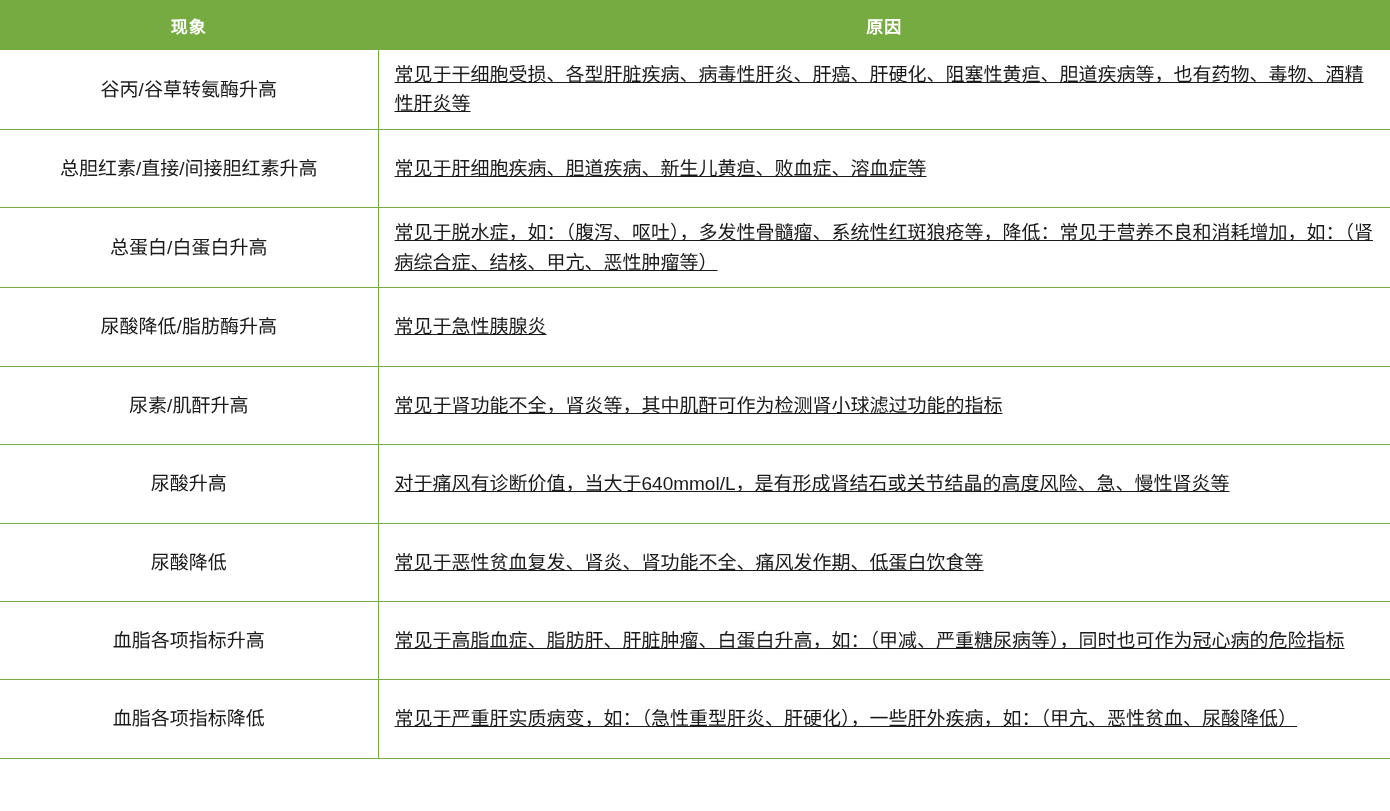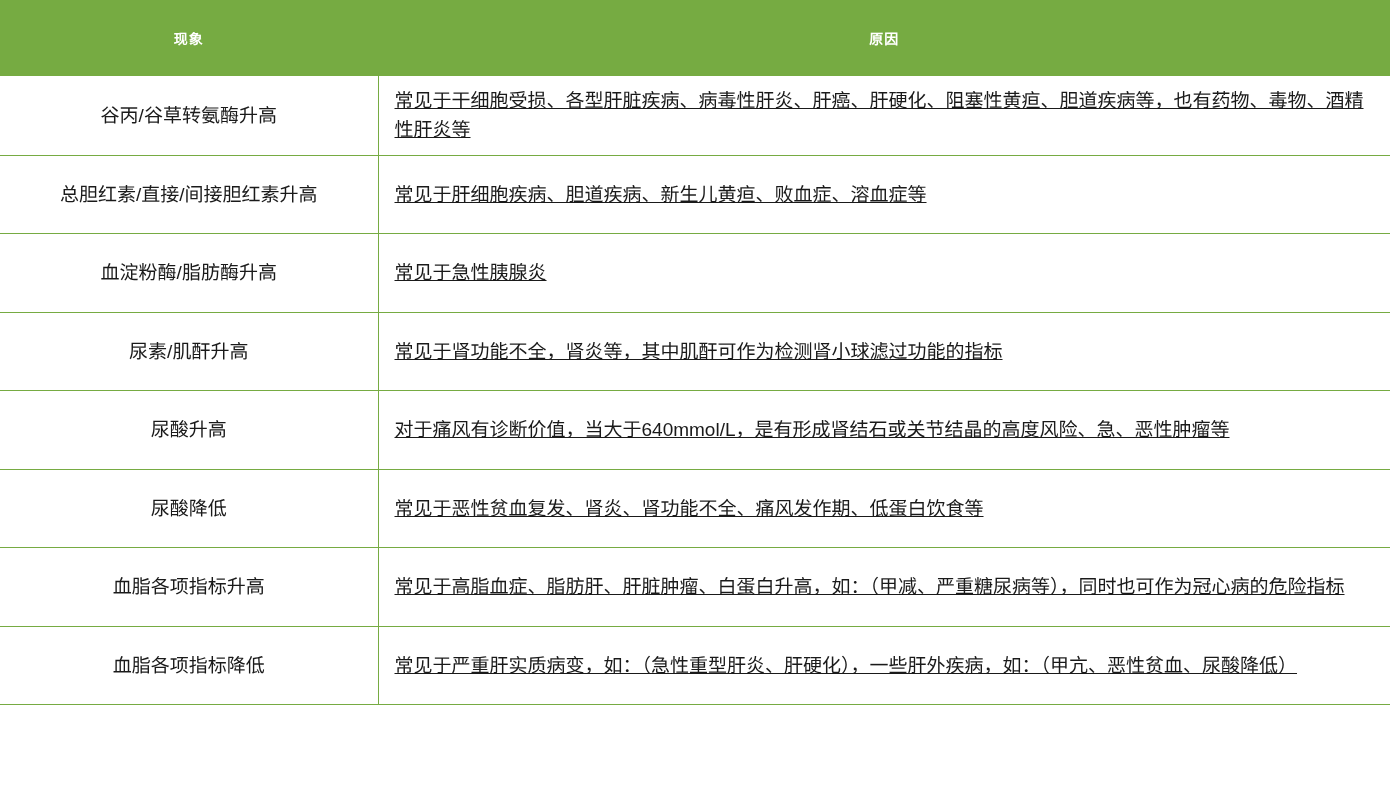--- a/index.html
+++ b/index.html
@@ -22,27 +22,27 @@
     border-collapse: collapse;
     width: 1390px;
     table-layout: fixed;
   }
   table.lab-table col.col-phenomenon { width: 378px; }
   table.lab-table col.col-cause { width: 1012px; }
 
   thead th {
     background: #76AB42;
     color: #ffffff;
-    font-size: 14px;
+    font-size: 17px;
     font-weight: bold;
     height: 50px;
     text-align: center;
     vertical-align: middle;
     border: none;
-    padding: 13px;
+    padding: 0;
     letter-spacing: 1px;
   }
   thead th.th-cause {
     border-left: 1px solid #76AB42;
     margin-top: 39px;
   }
 
   tbody td {
     border: 1px solid #76AB42;
     font-size: 19px;
@@ -87,30 +87,34 @@
     <tbody>
       <tr>
         <td class="cell-phenomenon">谷丙/谷草转氨酶升高</td>
         <td class="cell-cause">常见于干细胞受损、各型肝脏疾病、病毒性肝炎、肝癌、肝硬化、阻塞性黄疸、胆道疾病等，也有药物、毒物、酒精性肝炎等</td>
       </tr>
       <tr>
         <td class="cell-phenomenon">总胆红素/直接/间接胆红素升高</td>
         <td class="cell-cause">常见于肝细胞疾病、胆道疾病、新生儿黄疸、败血症、溶血症等</td>
       </tr>
       <tr>
-        <td class="cell-phenomenon">血淀粉酶/脂肪酶升高</td>
+        <td class="cell-phenomenon">总蛋白/白蛋白升高</td>
+        <td class="cell-cause">常见于脱水症，如：（腹泻、呕吐），多发性骨髓瘤、系统性红斑狼疮等，降低：常见于营养不良和消耗增加，如：（肾病综合症、结核、甲亢、恶性肿瘤等）</td>
+      </tr>
+      <tr>
+        <td class="cell-phenomenon">尿酸降低/脂肪酶升高</td>
         <td class="cell-cause">常见于急性胰腺炎</td>
       </tr>
       <tr>
         <td class="cell-phenomenon">尿素/肌酐升高</td>
         <td class="cell-cause">常见于肾功能不全，肾炎等，其中肌酐可作为检测肾小球滤过功能的指标</td>
       </tr>
       <tr>
         <td class="cell-phenomenon">尿酸升高</td>
-        <td class="cell-cause">对于痛风有诊断价值，当大于640mmol/L，是有形成肾结石或关节结晶的高度风险、急、恶性肿瘤等</td>
+        <td class="cell-cause">对于痛风有诊断价值，当大于640mmol/L，是有形成肾结石或关节结晶的高度风险、急、慢性肾炎等</td>
       </tr>
       <tr>
         <td class="cell-phenomenon">尿酸降低</td>
         <td class="cell-cause">常见于恶性贫血复发、肾炎、肾功能不全、痛风发作期、低蛋白饮食等</td>
       </tr>
       <tr>
         <td class="cell-phenomenon">血脂各项指标升高</td>
         <td class="cell-cause">常见于高脂血症、脂肪肝、肝脏肿瘤、白蛋白升高，如：（甲减、严重糖尿病等），同时也可作为冠心病的危险指标</td>
       </tr>
       <tr>

